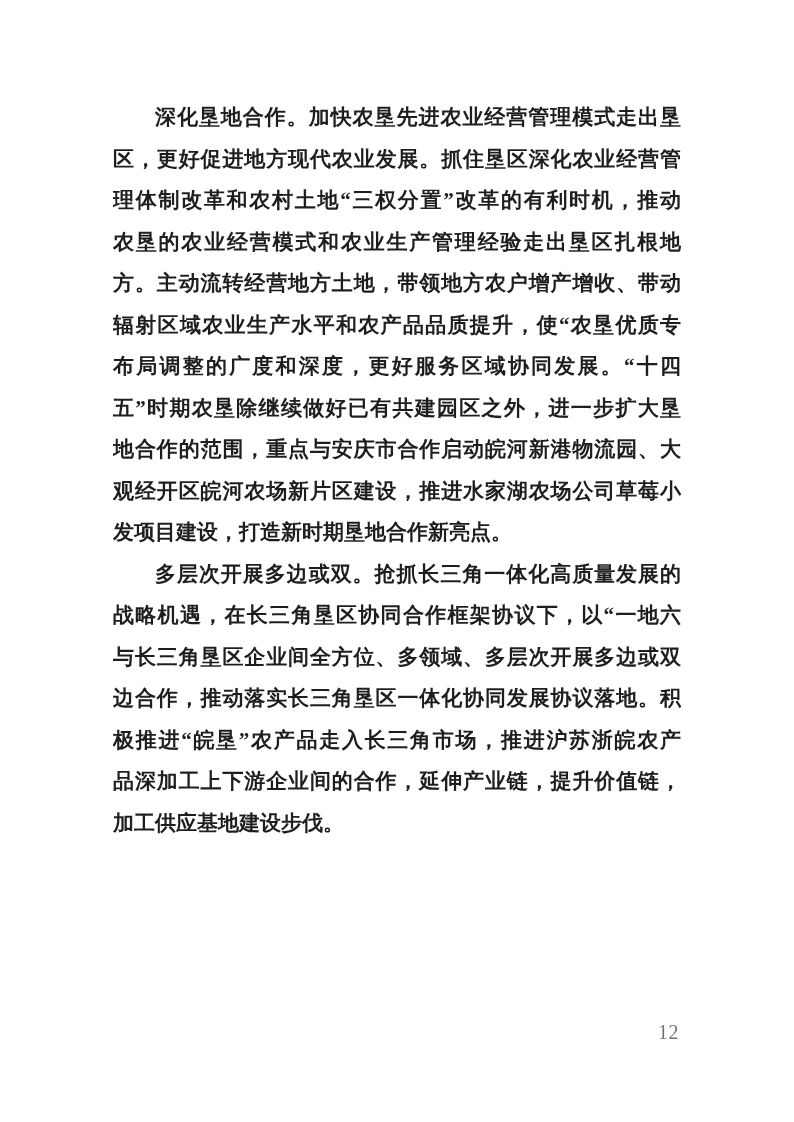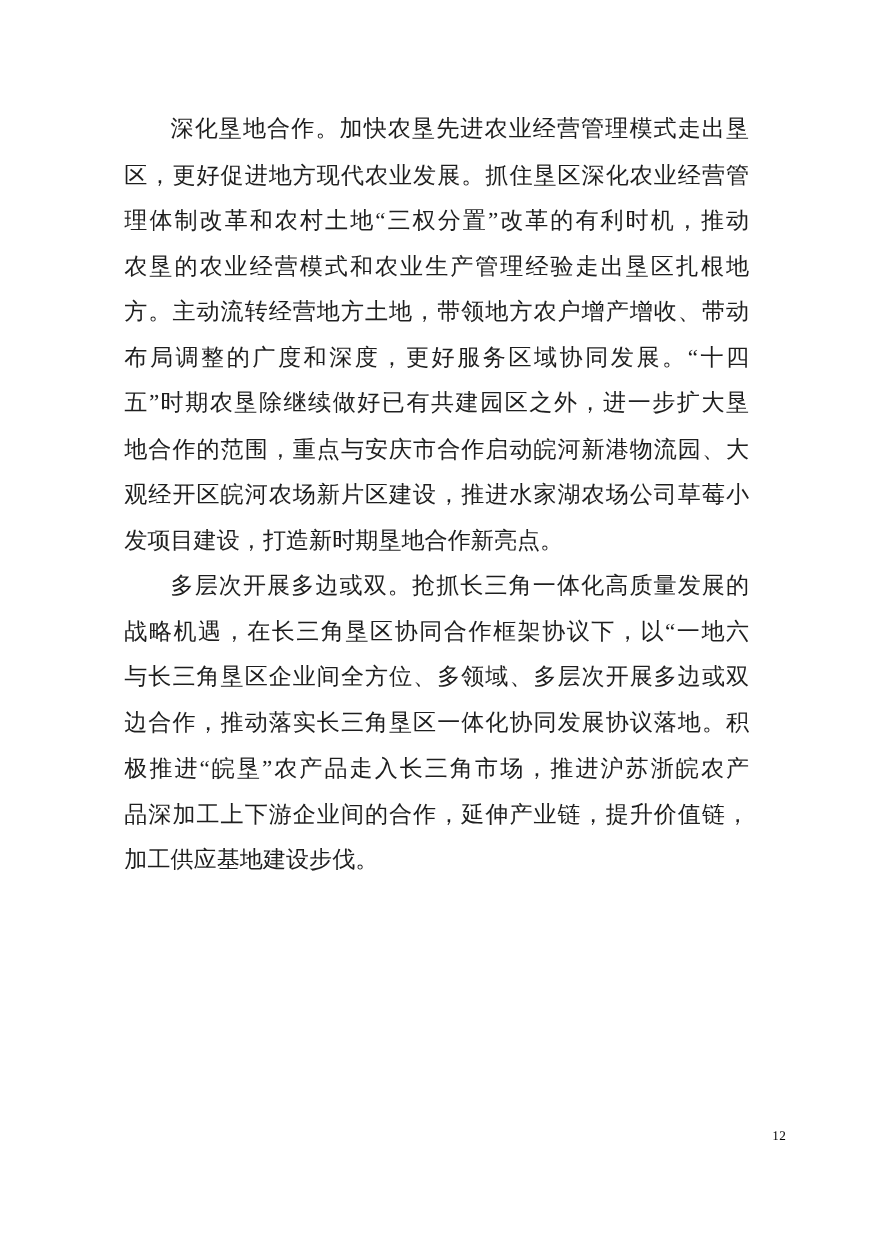--- a/index.html
+++ b/index.html
@@ -18,20 +18,21 @@
     overflow: hidden;
   }
   .text-block {
     position: absolute;
     left: 113px;
     top: 97px;
     width: 568px;
     color: #1e1e1e;
     font-size: 21px;
     line-height: 41.5px;
+    font-weight: bold;
   }
   .para {
     margin: 0;
     padding: 0;
   }
   .line {
     text-align: justify;
     text-align-last: justify;
     -moz-text-align-last: justify;
     height: 41.5px;
@@ -42,39 +43,39 @@
   }
   .line.last {
     text-align: left;
     text-align-last: left;
     -moz-text-align-last: left;
   }
   .page-number {
     position: absolute;
     left: 658px;
     top: 1023px;
-    font-size: 12px;
+    font-size: 20px;
     line-height: 18px;
-    color: #000000;
+    color: #737373;
     letter-spacing: 0.5px;
-    margin-left: 44px;
   }
 </style>
 </head>
 <body>
 
 <div class="page">
   <div class="text-block">
 
     <div class="para">
       <div class="line first">深化垦地合作。加快农垦先进农业经营管理模式走出垦</div>
       <div class="line">区，更好促进地方现代农业发展。抓住垦区深化农业经营管</div>
       <div class="line">理体制改革和农村土地“三权分置”改革的有利时机，推动</div>
       <div class="line">农垦的农业经营模式和农业生产管理经验走出垦区扎根地</div>
       <div class="line">方。主动流转经营地方土地，带领地方农户增产增收、带动</div>
+      <div class="line">辐射区域农业生产水平和农产品品质提升，使“农垦优质专</div>
       <div class="line">布局调整的广度和深度，更好服务区域协同发展。“十四</div>
       <div class="line">五”时期农垦除继续做好已有共建园区之外，进一步扩大垦</div>
       <div class="line">地合作的范围，重点与安庆市合作启动皖河新港物流园、大</div>
       <div class="line">观经开区皖河农场新片区建设，推进水家湖农场公司草莓小</div>
       <div class="line last">发项目建设，打造新时期垦地合作新亮点。</div>
     </div>
 
     <div class="para">
       <div class="line first">多层次开展多边或双。抢抓长三角一体化高质量发展的</div>
       <div class="line">战略机遇，在长三角垦区协同合作框架协议下，以“一地六</div>

